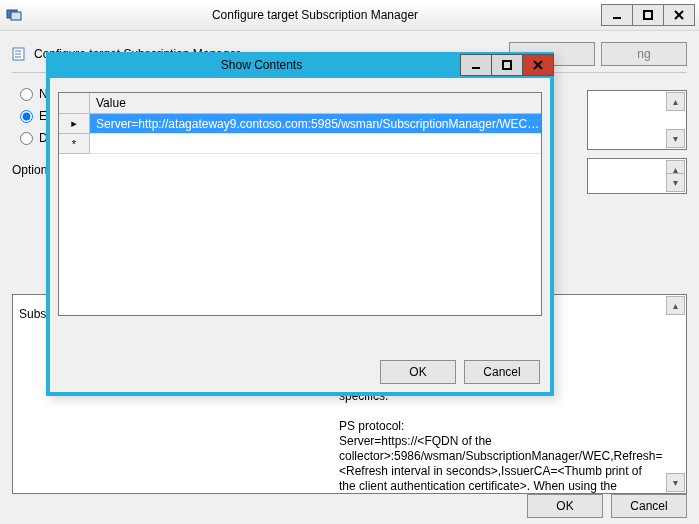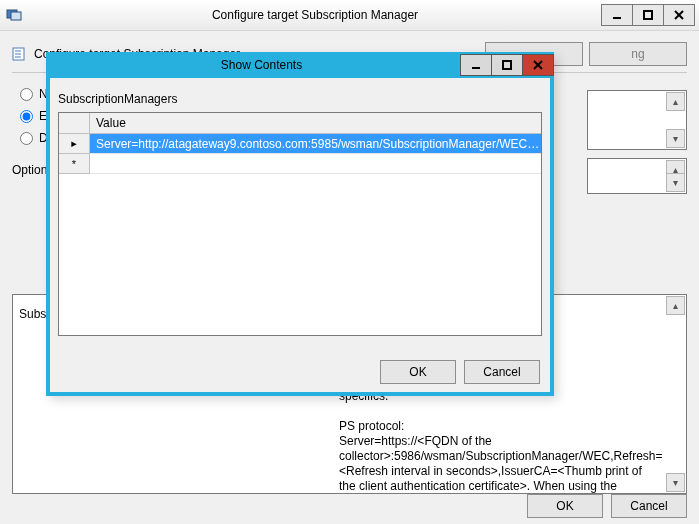--- a/index.html
+++ b/index.html
@@ -59,21 +59,21 @@
   }
 
   .header-row {
     display: flex;
     align-items: center;
     gap: 6px;
   }
   .header-row .hdr-icon { width: 16px; height:16px; }
   .header-row .hdr-text { flex:1; }
   .btn-top {
-    width: 98px;
+    width: 86px;
     height: 24px;
     border: 1px solid #8e8e8e;
     background: #e6e6e6;
     font-size: 12px;
     color: #808080;
   }
   .sep {
     height: 1px;
     background: #c8c8c8;
     margin: 6px 0 10px 0;
@@ -379,21 +379,20 @@
       <div class="dlg-win-btn close">
         <svg width="10" height="10">
             <line x1="1" y1="1" x2="9" y2="9" stroke="#000" stroke-width="2"></line>
             <line x1="9" y1="1" x2="1" y2="9" stroke="#000" stroke-width="2"></line>
           </svg>
       </div>
     </div>
   </div>
 
   <div class="dlg-body">
-    <div class="table-label">SubscriptionManagers</div>
 
     <div class="grid">
       <div class="grid-header">
         <div class="col-rowhdr"></div>
         <div class="col-value">Value</div>
       </div>
 
       <div class="grid-row selected">
         <div class="row-hdr">▸</div>
         <div class="cell">Server=http://atagateway9.contoso.com:5985/wsman/SubscriptionManager/WEC,Re...</div>

